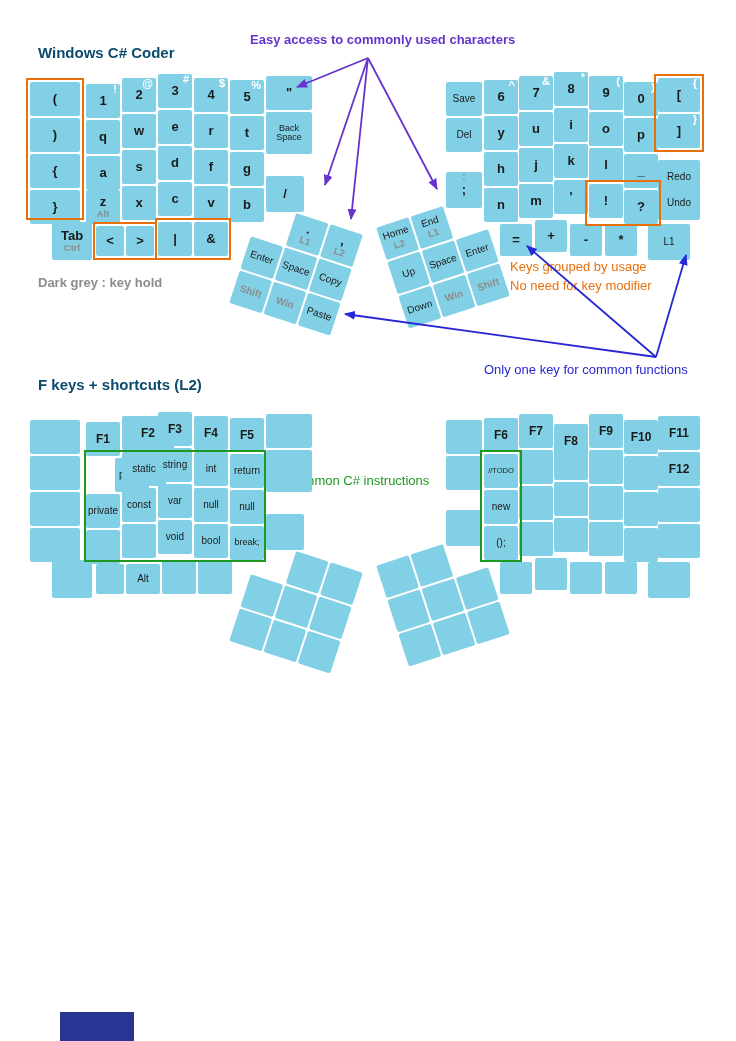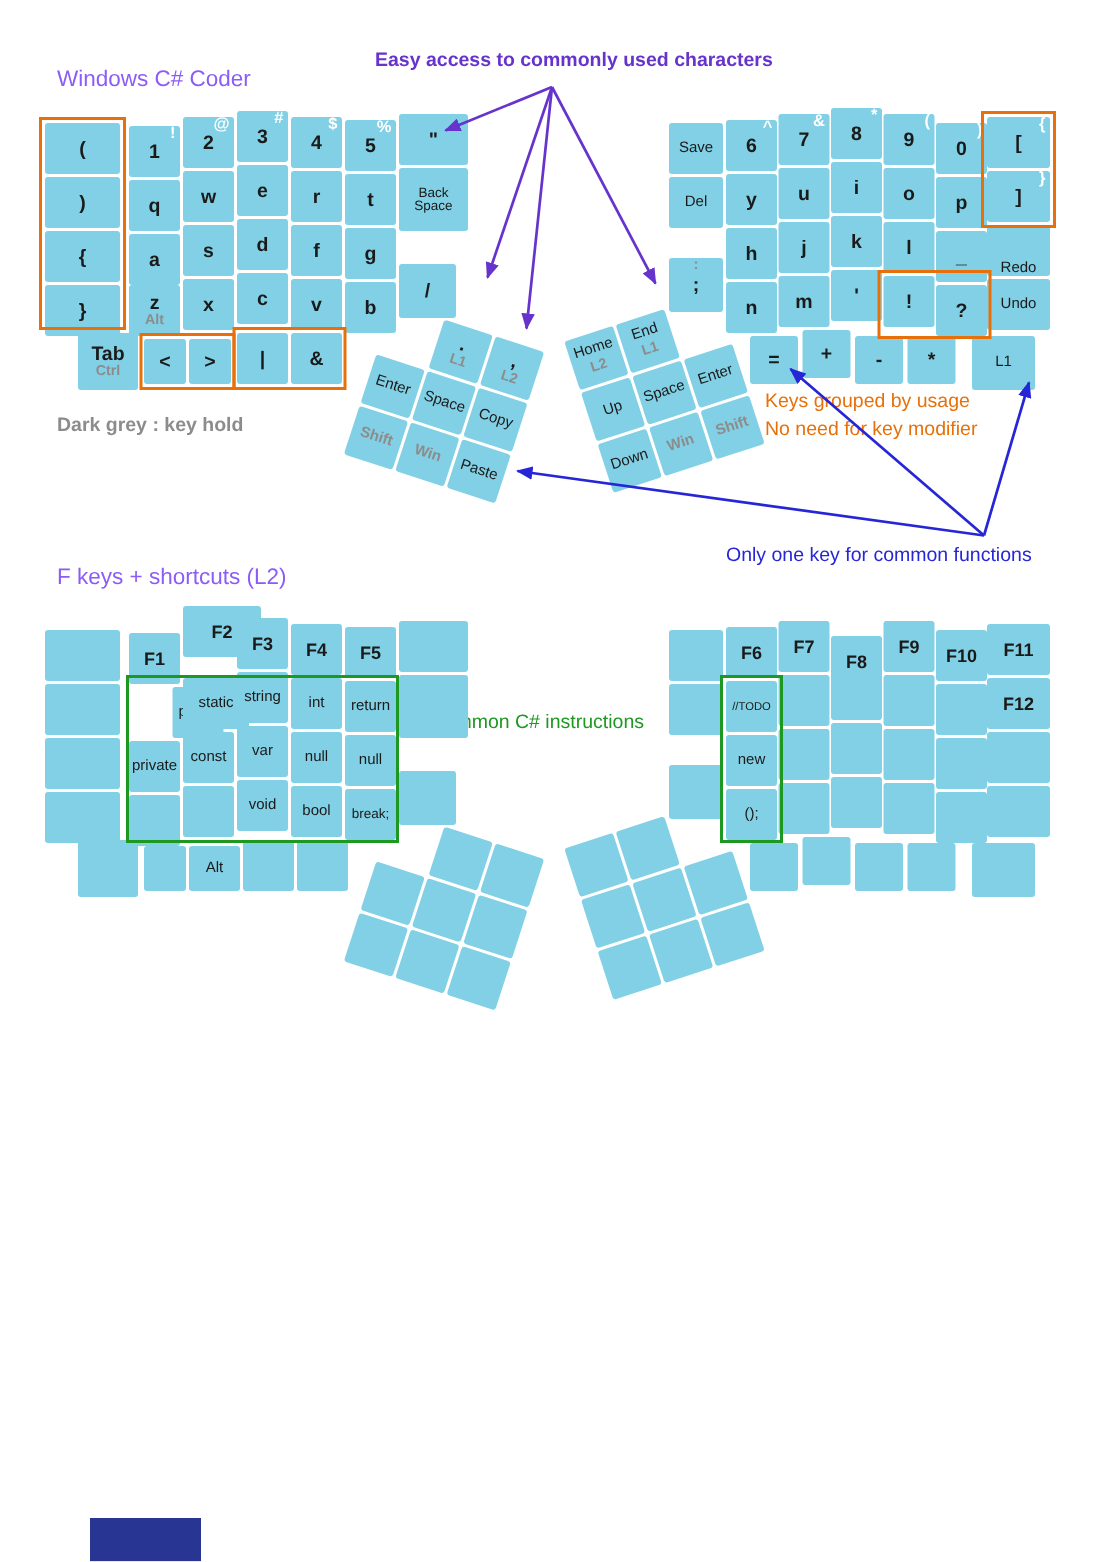--- a/index.html
+++ b/index.html
@@ -1,20 +1,20 @@
 <!DOCTYPE html>
 <html style="--key: #82d0e5; --grey: #8c8c8c; --purple: #6633cc; --blue: #2626d6; --orange: #e8700a; --green: #1d9821; --footer: #283593;"><head>
 <meta charset="utf-8">
 <style>
   *{margin:0;padding:0;box-sizing:border-box}
   html,body{background:#fff}
   body{font-family:"Liberation Sans",sans-serif}
   #page{position:relative;width:736px;height:1041px;background:#fff;overflow:hidden}
 
-  .title{position:absolute;font-size:15px;font-weight:400;color:#8b5cf6;white-space:nowrap}
+  .title{position:absolute;font-size:15px;font-weight:700;color:#0c4a6e;white-space:nowrap}
   #title-top{left:38px;top:44px}
   #title-bottom{left:38px;top:376px}
 
   .note{position:absolute;font-size:13px;white-space:nowrap}
   #purple-note{left:250px;top:32px;color:var(--purple);font-weight:600}
   #grey-note{left:38px;top:275px;color:var(--grey);font-weight:700}
   #orange-note1{left:510px;top:259px;color:var(--orange)}
   #orange-note2{left:510px;top:278px;color:var(--orange)}
   #blue-note{left:484px;top:362px;color:var(--blue)}
   #green-note{left:287px;top:473px;color:var(--green)}
@@ -245,21 +245,21 @@
       </div>
       <div class="key" style="left: 554px; top: 144px; width: 34px; height: 34px;">
         <span class="lbl">k</span>
       </div>
       <div class="key" style="left: 589px; top: 148px; width: 34px; height: 34px;">
         <span class="lbl">l</span>
       </div>
       <div class="key" style="left: 624px; top: 154px; width: 34px; height: 34px;">
         <span class="lbl">_</span>
       </div>
-      <div class="key k-md" style="left: 658px; top: 150px; width: 42px; height: 34px; justify-content: flex-end;">
+      <div class="key k-md" style="left: 658px; top: 160px; width: 42px; height: 34px;">
         <span class="lbl">Redo</span>
       </div>
       <div class="key" style="left: 446px; top: 172px; width: 36px; height: 36px;">
         <span class="supg">:</span>
         <span class="lbl">;</span>
       </div>
       <div class="key" style="left: 484px; top: 188px; width: 34px; height: 34px;">
         <span class="lbl">n</span>
       </div>
       <div class="key" style="left: 519px; top: 184px; width: 34px; height: 34px;">
@@ -319,21 +319,21 @@
         <div class="key k-md" style="left: 72px; top: 72px; width: 34px; height: 34px;">
           <span class="lbl grey">Shift</span>
         </div>
       </div>
     </div>
   <div id="kb-bottom-left">
       <div class="key" style="left: 30px; top: 420px; width: 50px; height: 34px;"></div>
       <div class="key k-f" style="left: 86px; top: 422px; width: 34px; height: 34px;">
         <span class="lbl">F1</span>
       </div>
-      <div class="key k-f" style="left: 122px; top: 404px; width: 52px; height: 34px;">
+      <div class="key k-f" style="left: 122px; top: 416px; width: 52px; height: 34px;">
         <span class="lbl">F2</span>
       </div>
       <div class="key k-f" style="left: 158px; top: 412px; width: 34px; height: 34px;">
         <span class="lbl">F3</span>
       </div>
       <div class="key k-f" style="left: 194px; top: 416px; width: 34px; height: 34px;">
         <span class="lbl">F4</span>
       </div>
       <div class="key k-f" style="left: 230px; top: 418px; width: 34px; height: 34px;">
         <span class="lbl">F5</span>

